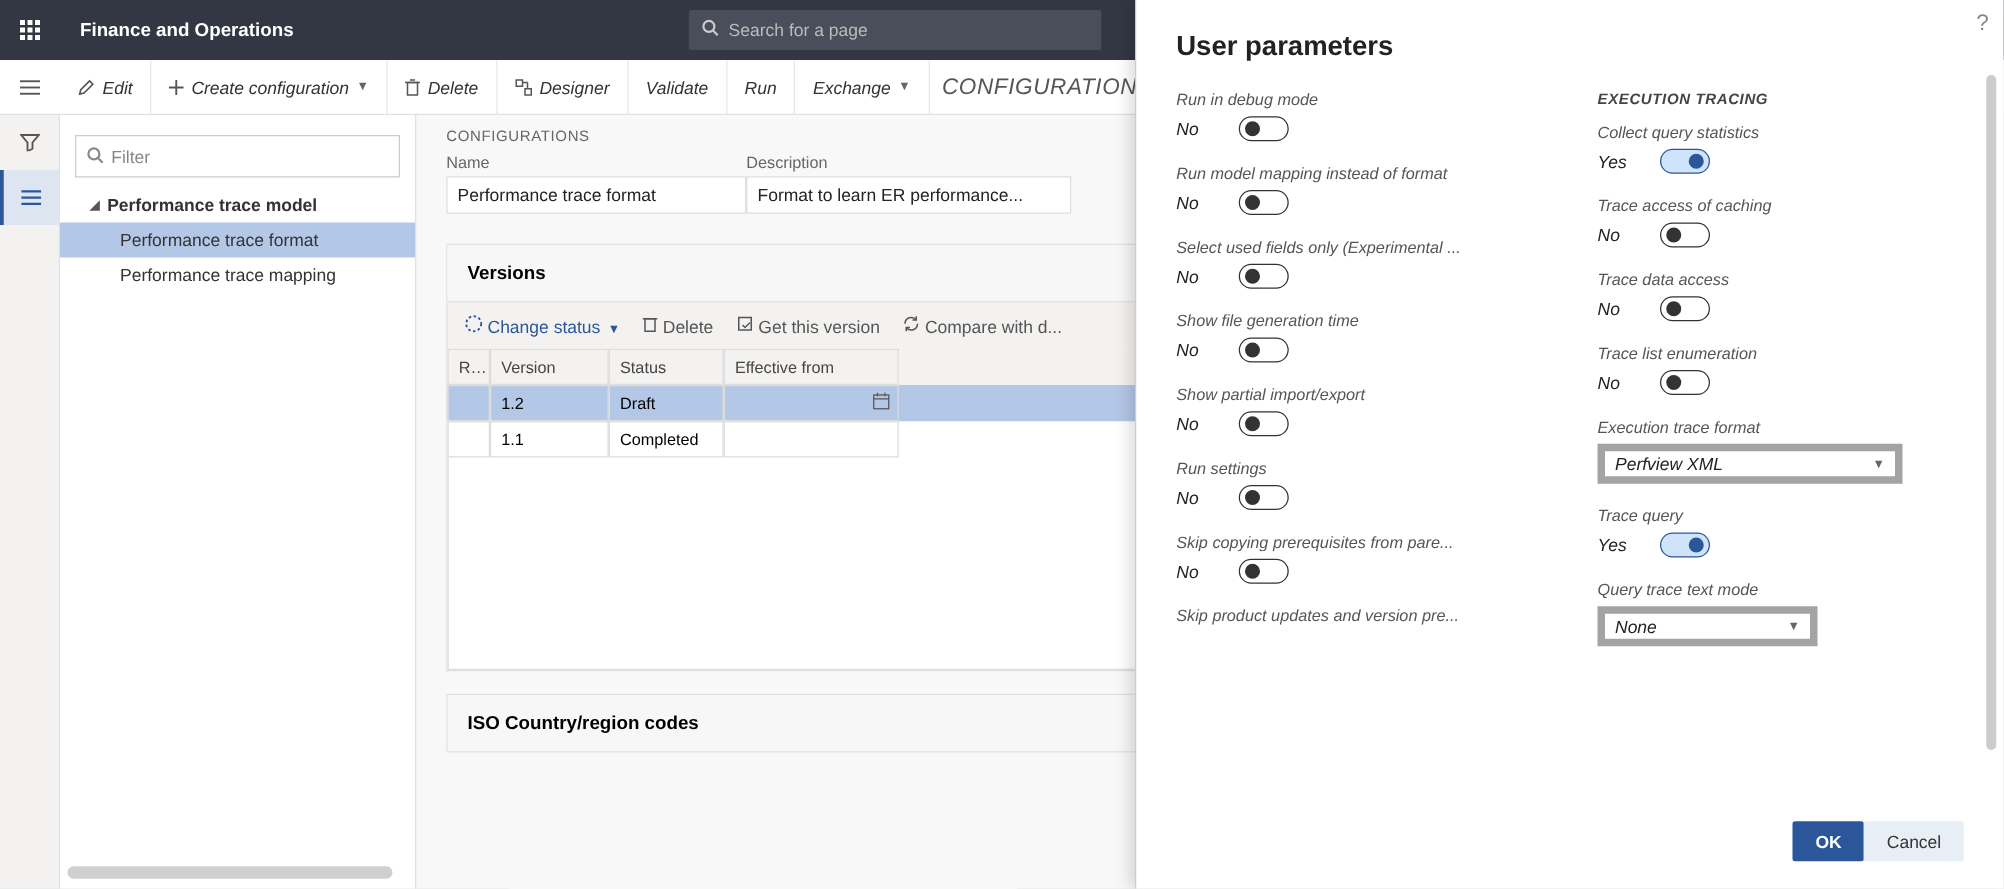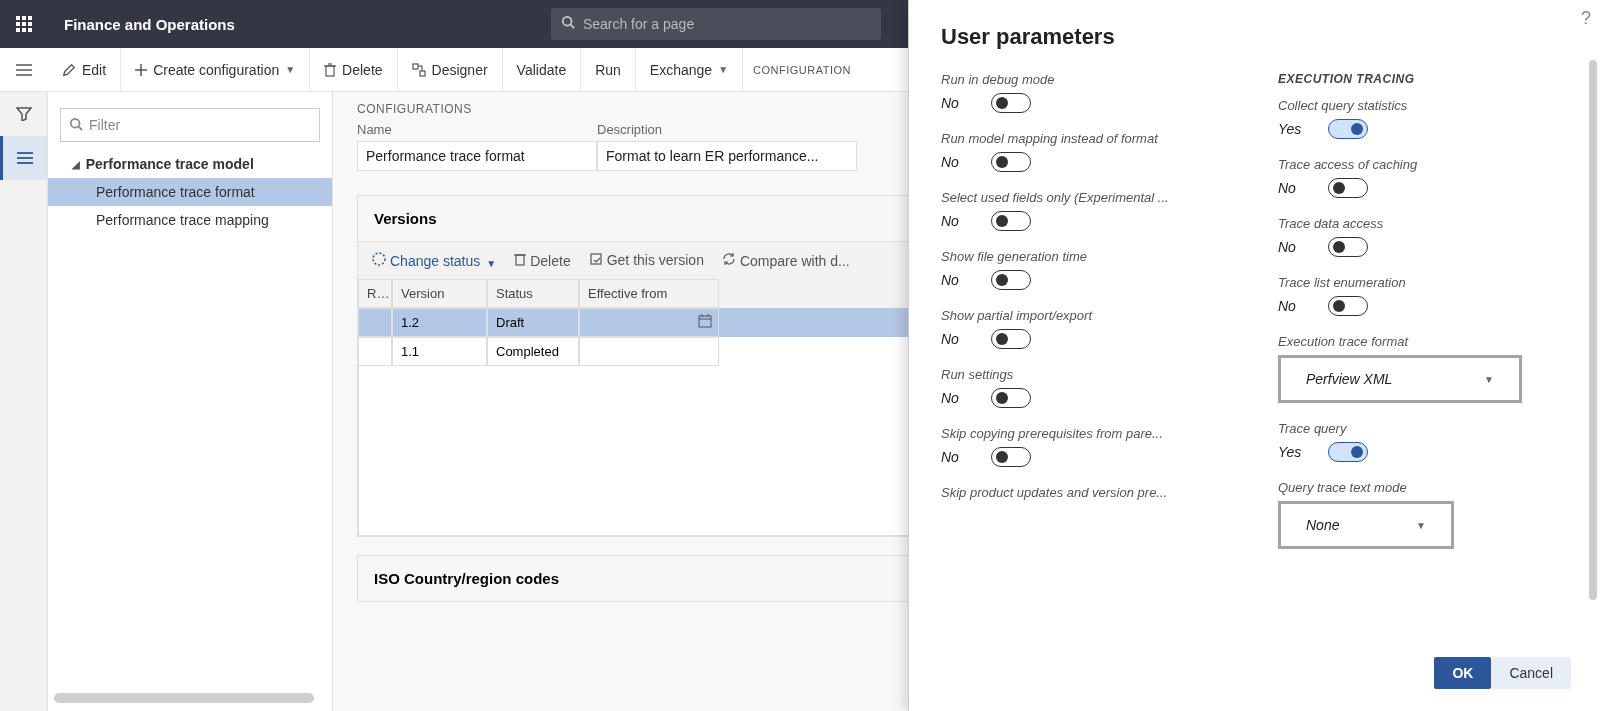--- a/index.html
+++ b/index.html
@@ -8,27 +8,27 @@
 
 .top-nav { height: 48px; background: #333744; color: #fff; display: flex; align-items: center; }
 .waffle { width: 48px; height: 48px; display: flex; align-items: center; justify-content: center; cursor: pointer; }
 .waffle svg { width: 16px; height: 16px; }
 .app-title { padding: 0 16px; font-size: 15px; font-weight: 600; }
 .search-box { margin-left: 300px; background: #4a4d5a; height: 32px; width: 330px; display: flex; align-items: center; border-radius: 2px; padding: 0 10px; }
 .search-box span.icon { margin-right: 8px; color: #ccc; }
 .search-box span.ph { color: #bbb; font-size: 14px; }
 
 
-.command-bar { height: 44px; background: #fff; border-bottom: 1px solid #e1e1e1; display: flex; align-items: center; position: relative; }
+.command-bar { height: 44px; background: #fff; border-bottom: 1px solid #e1e1e1; display: flex; align-items: center; position: relative; font-style: italic; }
 .hamburger { width: 48px; height: 44px; display: flex; align-items: center; justify-content: center; cursor: pointer; }
 .cmd-btn { height: 44px; padding: 0 14px; display: flex; align-items: center; font-size: 14px; color: #333; cursor: pointer; border-right: 1px solid #e8e8e8; }
 .cmd-btn .ic { margin-right: 6px; display:inline-flex; }
 .chev { margin-left: 6px; font-size: 10px; color: #666; }
 .cmd-plain { border-right: 1px solid #e8e8e8; }
-.breadcrumb { margin-left: 10px; font-size: 11px; color: #555; letter-spacing: .5px; }
+.breadcrumb { margin-left: 10px; font-size: 18px; color: #555; letter-spacing: .5px; }
 
 
 .left-rail { position: absolute; top: 92px; left: 0; width: 48px; height: calc(100% - 92px); background: #f3f2f1; border-right: 1px solid #e1e1e1; }
 .rail-btn { height: 44px; display:flex; align-items:center; justify-content:center; cursor:pointer; color:#555; }
 .rail-btn.active { background:#dde6f0; border-left:3px solid #2b579a; }
 
 
 .tree-panel { position:absolute; top:92px; left:48px; width:285px; height:calc(100% - 92px); background:#fff; border-right:1px solid #e1e1e1; padding-top:8px; }
 .filter-box { margin: 8px 12px; border:1px solid #ccc; height:34px; display:flex; align-items:center; padding:0 8px; color:#888; font-size:14px; }
 .filter-box .ic { margin-right:6px; }
@@ -82,21 +82,21 @@
 .fly-col { flex:1; min-width:0;}
 .fgroup-title { font-size:12px; font-weight:700; color:#444; letter-spacing:.5px; margin-bottom:12px;}
 .fld { margin-bottom:18px; }
 .fld-label { font-size:13px; color:#555; margin-bottom:6px; white-space:nowrap; overflow:hidden; text-overflow:ellipsis;}
 .fld-row { display:flex; align-items:center; gap:24px;}
 .fld-val { font-size:14px; color:#222; min-width:26px;}
 .toggle { width:40px; height:20px; border-radius:10px; border:1px solid #333; background:#fff; position:relative; cursor:pointer;}
 .toggle .knob { width:12px; height:12px; border-radius:50%; background:#333; position:absolute; top:3px; left:4px; transition:left .1s;}
 .toggle.on { background:#cfe3fb; border-color:#2b579a;}
 .toggle.on .knob { left:22px; background:#2b579a;}
-.select { border:3px solid #a3a3a3; height:48px; display:flex; align-items:center; justify-content:space-between; padding:0 25px; font-size:14px; color:#222; background:#fff; cursor:pointer;}
+.select { border:6px solid #a3a3a3; height:32px; display:flex; align-items:center; justify-content:space-between; padding:0 8px; font-size:14px; color:#222; background:#fff; cursor:pointer;}
 .select.small { width:176px;}
 .select.wide { width:244px;}
 .select .chev { color:#666;}
 
 .flyout-footer { padding:14px 32px 22px; display:flex; justify-content:flex-end; gap:0;}
 .btn { height:32px; padding:0 18px; font-size:14px; border:none; cursor:pointer; border-radius:2px;}
 .btn-primary { background:#2b579a; color:#fff; font-weight:600;}
 .btn-secondary { background:#e8eef6; color:#333;}
 
 
@@ -254,21 +254,21 @@
         <span>Change status</span>
         <span class="chev">▼</span>
       </span>
       <span style="display:flex;align-items:center;color:#555;">
         <span class="ic" style="margin-right:4px;"><svg width="12" height="14" viewBox="0 0 12 14" fill="none" stroke="#555" stroke-width="1.2">
               <rect x="2" y="3" width="8" height="10"></rect>
               <line x1="0" y1="3" x2="12" y2="3"></line>
             </svg></span>
         <span>Delete</span>
       </span>
-      <span style="display:flex;color:#555;">
+      <span style="display:flex;align-items:center;color:#555;">
         <span class="ic" style="margin-right:4px;"><svg width="14" height="14" viewBox="0 0 14 14" fill="none" stroke="#555" stroke-width="1.2">
               <rect x="2" y="2" width="10" height="10"></rect>
               <path d="M5 8l2 2 4-4"></path>
             </svg></span>
         <span>Get this version</span>
       </span>
       <span style="display:flex;align-items:center;color:#555;">
         <span class="ic" style="margin-right:4px;"><svg width="14" height="14" viewBox="0 0 14 14" fill="none" stroke="#555" stroke-width="1.2">
               <path d="M2 7a5 5 0 0 1 9-3M12 7a5 5 0 0 1-9 3"></path>
               <path d="M11 1v3h-3M3 13v-3h3"></path>

